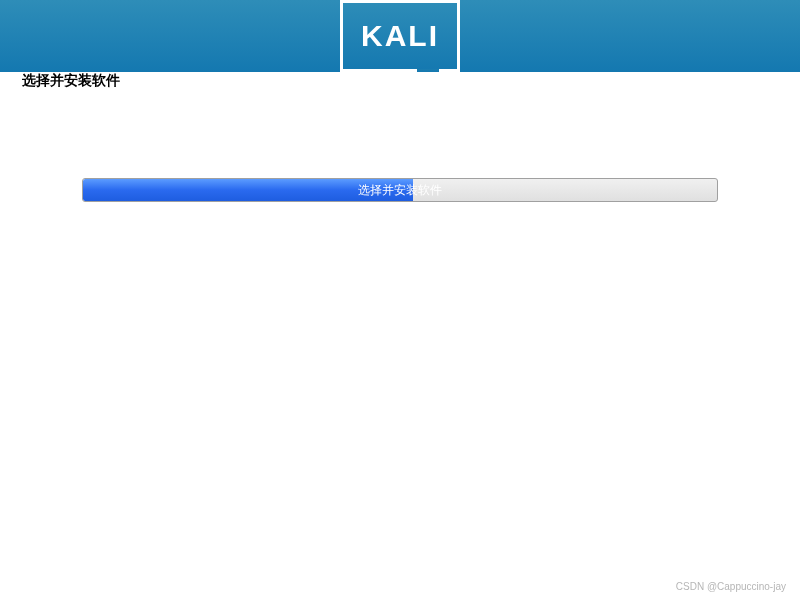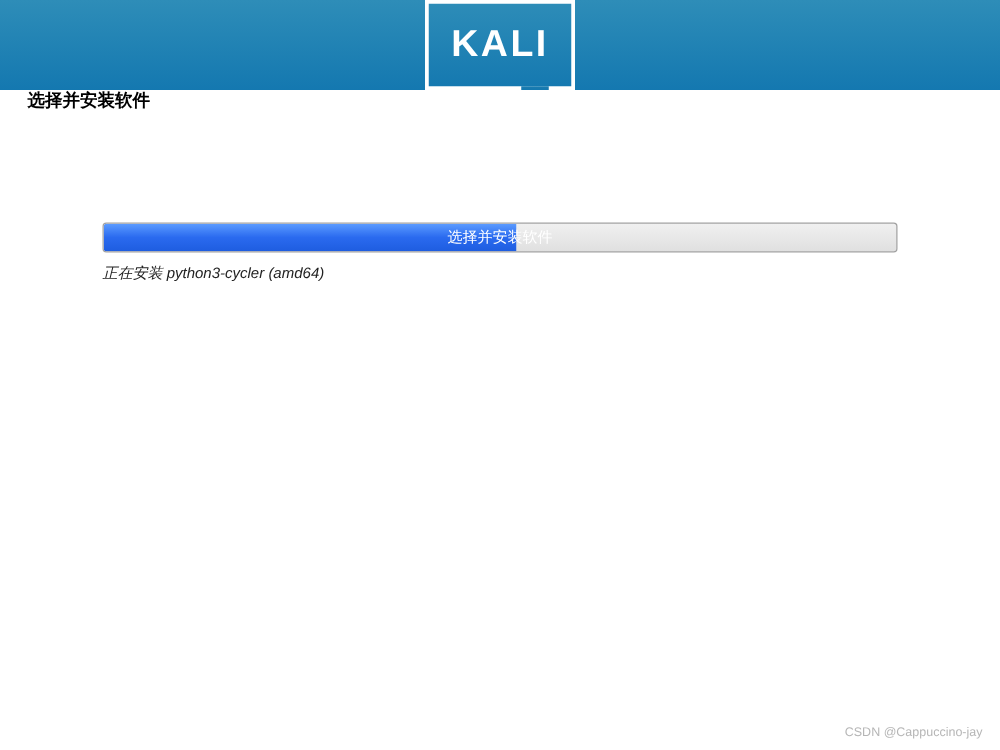--- a/index.html
+++ b/index.html
@@ -125,17 +125,16 @@
 </div>
 
 <div class="content">
   <div class="page-title">选择并安装软件</div>
 
   <div class="progress-section">
     <div class="progress-container">
       <div class="progress-fill" style="width:52%"></div>
       <div class="progress-label">选择并安装软件</div>
     </div>
-    <div class="status-text">正在安装 python3-cycler (amd64)</div>
   </div>
 </div>
 
 <div class="watermark">CSDN @Cappuccino-jay</div>
 
 </body></html>

